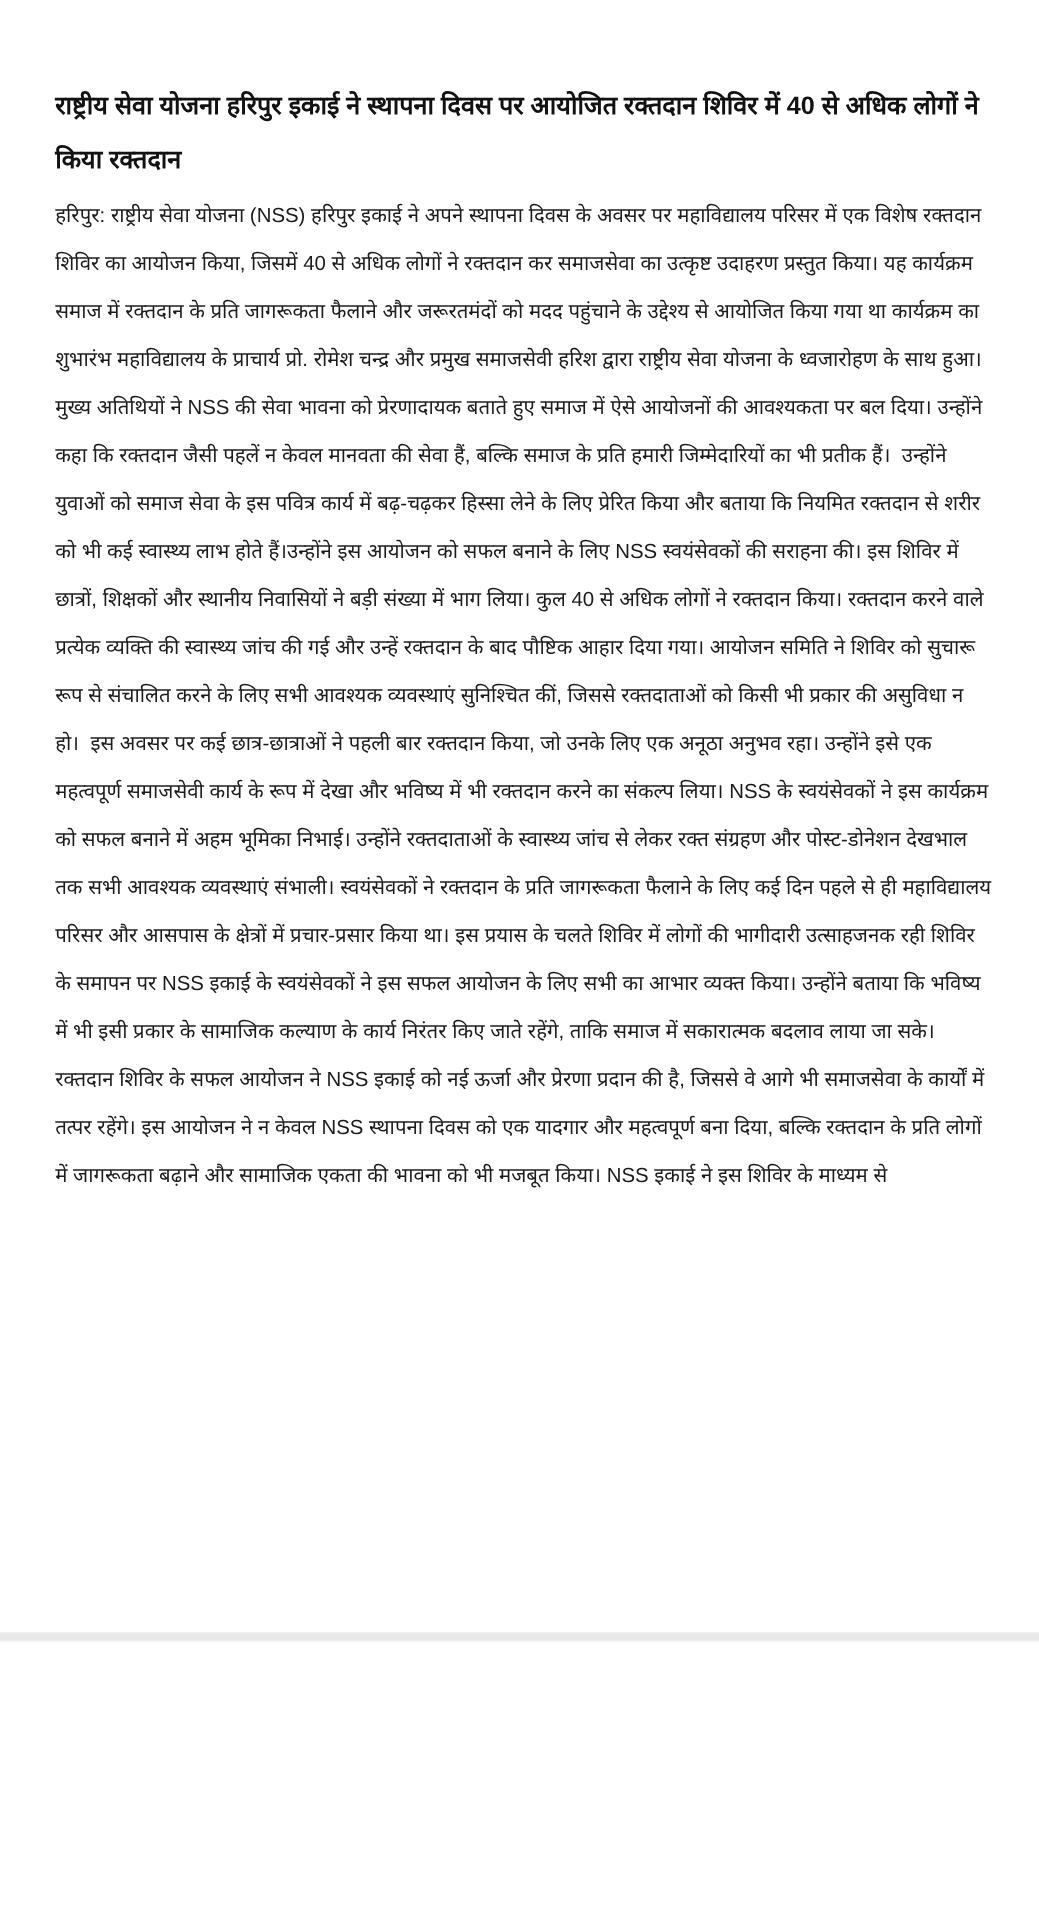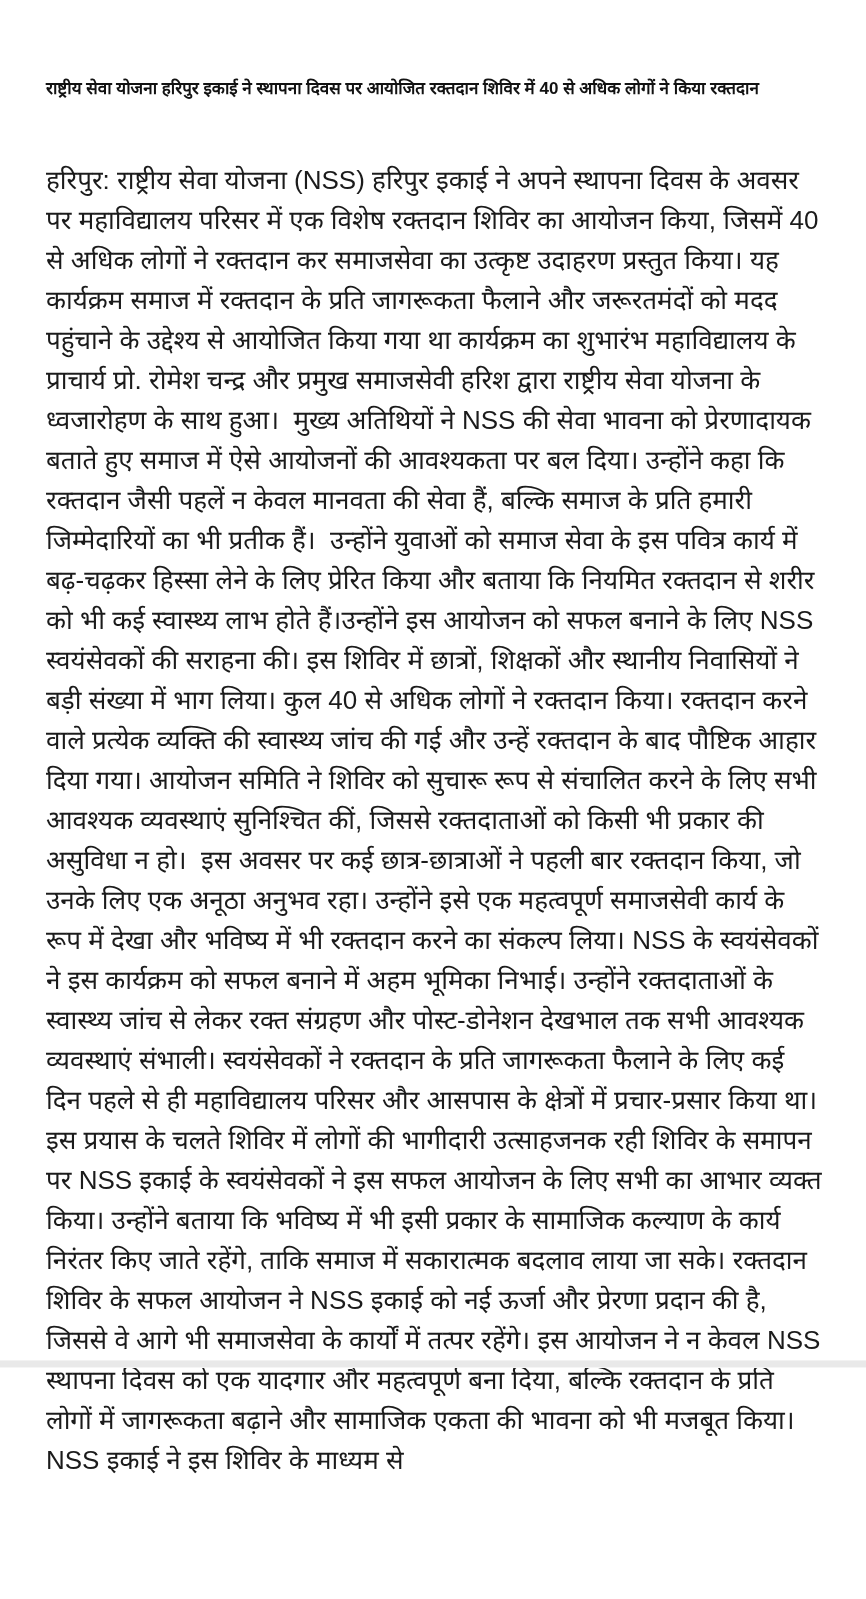--- a/index.html
+++ b/index.html
@@ -12,32 +12,32 @@
     width: 866px;
     height: 1599px;
     background: #ffffff;
     overflow: hidden;
   }
   .article-title {
     position: absolute;
     left: 46px;
     width: 778px;
     top: 66px;
-    font-size: 17px;
+    font-size: 21px;
     font-weight: 700;
     line-height: 45px;
     color: #121212;
     white-space: pre-wrap;
   }
   .article-body {
     position: absolute;
     left: 46px;
     width: 780px;
     top: 160px;
-    font-size: 26px;
+    font-size: 17px;
     font-weight: 400;
     line-height: 40px;
     color: #1b1b1b;
     white-space: pre-wrap;
     text-align: left;
   }
   .page-break {
     position: absolute;
     left: 0;
     top: 1360px;

